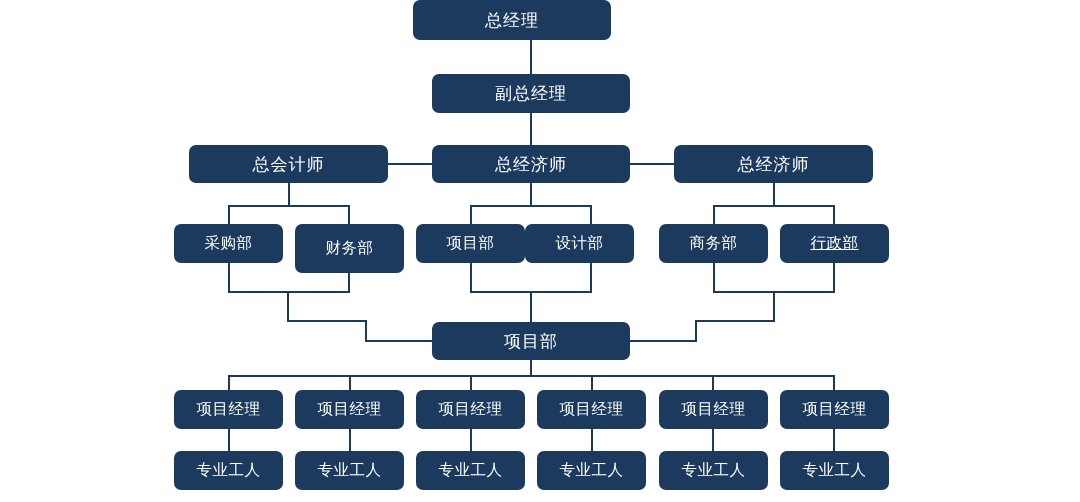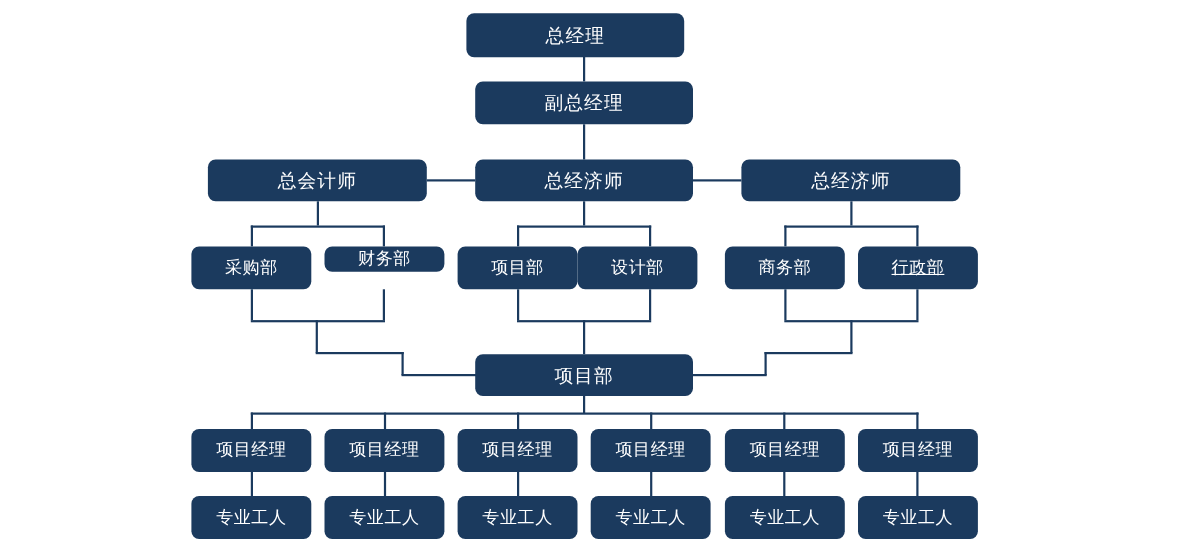--- a/index.html
+++ b/index.html
@@ -104,30 +104,30 @@
   <div class="conn v" style="left:712px; top:375px; height:15px;"></div>
   <div class="conn v" style="left:833px; top:375px; height:15px;"></div>
 
   <div class="conn v" style="left:228px; top:429px; height:22px;"></div>
   <div class="conn v" style="left:349px; top:429px; height:22px;"></div>
   <div class="conn v" style="left:470px; top:429px; height:22px;"></div>
   <div class="conn v" style="left:591px; top:429px; height:22px;"></div>
   <div class="conn v" style="left:712px; top:429px; height:22px;"></div>
   <div class="conn v" style="left:833px; top:429px; height:22px;"></div>
 
-  <div class="node" style="left:424px; top:0px; width:198px; height:40px;margin-top:12px;">总经理</div>
+  <div class="node" style="left:413px; top:0px; width:198px; height:40px;">总经理</div>
 
   <div class="node" style="left:432px; top:74px; width:198px; height:39px;">副总经理</div>
 
   <div class="node" style="left:189px; top:145px; width:199px; height:38px;">总会计师</div>
   <div class="node" style="left:432px; top:145px; width:198px; height:38px;">总经济师</div>
   <div class="node small" style="left:174px; top:224px; width:109px; height:39px;">采购部</div>
 
   <div class="node" style="left:674px; top:145px; width:199px; height:38px;">总经济师</div>
-  <div class="node small" style="left:295px; top:224px; width:109px; height:23px;">财务部</div>
+  <div class="node small" style="left:295px; top:224px; width:109px; height:49px;">财务部</div>
   <div class="node small" style="left:416px; top:224px; width:109px; height:39px;">项目部</div>
   <div class="node small" style="left:525px; top:224px; width:109px; height:39px;">设计部</div>
   <div class="node small" style="left:659px; top:224px; width:109px; height:39px;">商务部</div>
   <div class="node small" style="left:780px; top:224px; width:109px; height:39px;text-decoration:underline;">行政部</div>
 
   <div class="node" style="left:432px; top:322px; width:198px; height:38px;">项目部</div>
 
   <div class="node small" style="left:174px; top:390px; width:109px; height:39px;">项目经理</div>
   <div class="node small" style="left:295px; top:390px; width:109px; height:39px;">项目经理</div>
   <div class="node small" style="left:416px; top:390px; width:109px; height:39px;">项目经理</div>

